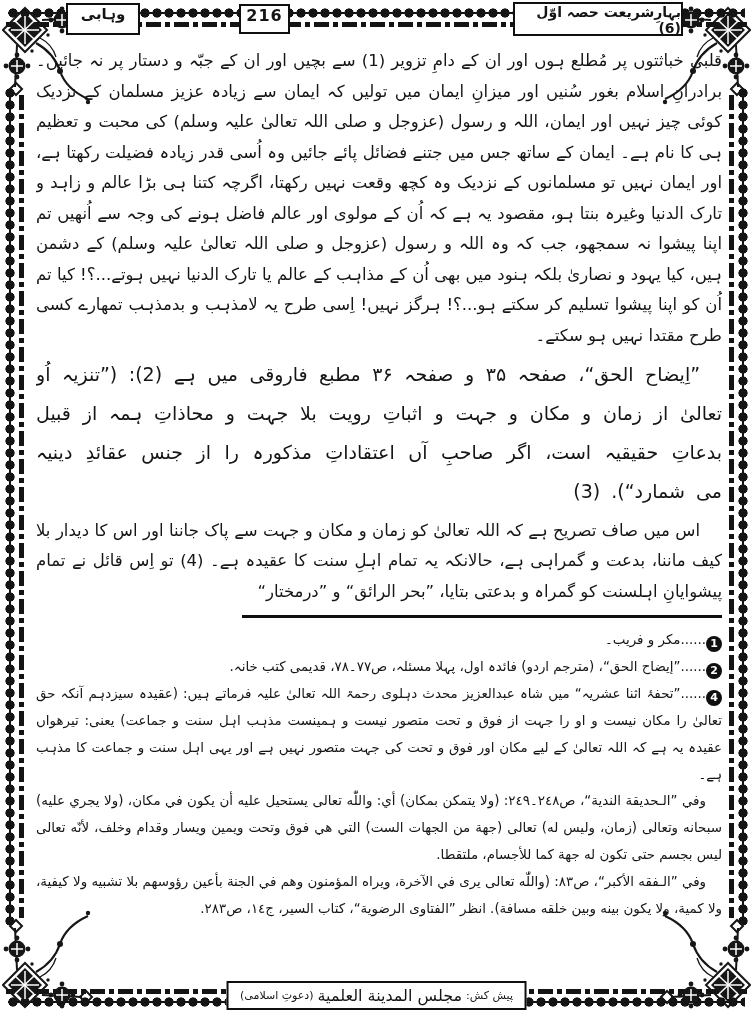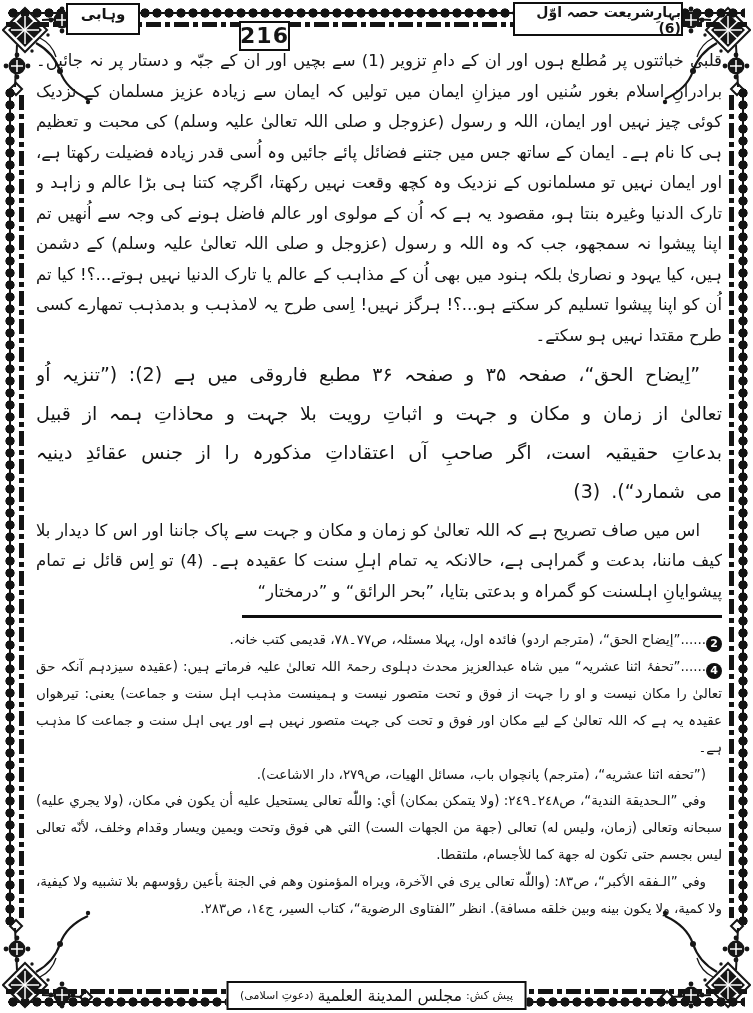--- a/index.html
+++ b/index.html
@@ -29,21 +29,21 @@
   .dashdot-v.right{right:19px;top:95px;bottom:95px;}
   .corner{position:absolute;width:92px;height:106px;z-index:2;}
   .corner.tl{top:5px;left:2px;}
   .corner.tr{top:5px;right:2px;transform:scaleX(-1);}
   .corner.bl{bottom:3px;left:2px;transform:scaleY(-1);}
   .corner.br{bottom:3px;right:2px;transform:scale(-1,-1);}
   
   .hbox{position:absolute;z-index:3;background:#fff;border:2px solid #0f0f0f;
     display:flex;align-items:flex-start;justify-content:center;font-weight:bold;}
   .box-chapter{left:66px;top:3px;width:70px;height:28px;font-size:15px;}
-  .box-page{left:239px;top:4px;width:47px;height:26px;font-size:22px;letter-spacing:1px;direction:ltr;margin-top:17px;}
+  .box-page{left:239px;top:4px;width:47px;height:26px;font-size:16px;letter-spacing:1px;direction:ltr;}
   .box-title{right:70px;top:2px;width:166px;height:30px;font-size:14px;}
   
   .content{position:absolute;top:46px;left:36px;right:31px;bottom:46px;z-index:2;overflow:hidden;direction:rtl;}
   .para{font-size:16.5px;line-height:1.85;text-align:justify;margin:0 0 4px 0;}
   .para-quote{font-size:19px;line-height:2.05;text-align:justify;word-spacing:5px;margin:3px 0 5px 0;text-indent:22px;}
   .para-last{text-indent:22px;margin-bottom:0;}
   .fn-rule{height:3px;background:#0f0f0f;width:70%;margin:8px 0 9px auto;}
   .fn{font-size:13.4px;line-height:2.0;text-align:justify;margin:0;}
   .fn-marker{display:inline-block;width:16px;height:16px;border-radius:50%;background:#0f0f0f;color:#fff;
     font-size:11px;line-height:16px;text-align:center;font-weight:bold;vertical-align:-3px;direction:ltr;}
@@ -134,26 +134,28 @@
   </div>
 
   <div class="content">
     <div class="para">قلبی خباثتوں پر مُطلع ہوں اور ان کے دامِ تزویر (1) سے بچیں اور ان کے جبّہ و دستار پر نہ جائیں۔ برادرانِ اسلام بغور سُنیں اور میزانِ ایمان میں تولیں کہ ایمان سے زیادہ عزیز مسلمان کے نزدیک کوئی چیز نہیں اور ایمان، اللہ و رسول (عزوجل و صلی اللہ تعالیٰ علیہ وسلم) کی محبت و تعظیم ہی کا نام ہے۔ ایمان کے ساتھ جس میں جتنے فضائل پائے جائیں وہ اُسی قدر زیادہ فضیلت رکھتا ہے، اور ایمان نہیں تو مسلمانوں کے نزدیک وہ کچھ وقعت نہیں رکھتا، اگرچہ کتنا ہی بڑا عالم و زاہد و تارک الدنیا وغیرہ بنتا ہو، مقصود یہ ہے کہ اُن کے مولوی اور عالم فاضل ہونے کی وجہ سے اُنھیں تم اپنا پیشوا نہ سمجھو، جب کہ وہ اللہ و رسول (عزوجل و صلی اللہ تعالیٰ علیہ وسلم) کے دشمن ہیں، کیا یہود و نصاریٰ بلکہ ہنود میں بھی اُن کے مذاہب کے عالم یا تارک الدنیا نہیں ہوتے...؟! کیا تم اُن کو اپنا پیشوا تسلیم کر سکتے ہو...؟! ہرگز نہیں! اِسی طرح یہ لامذہب و بدمذہب تمھارے کسی طرح مقتدا نہیں ہو سکتے۔</div>
     <div class="para-quote">”اِیضاح الحق“، صفحہ ۳۵ و صفحہ ۳۶ مطبع فاروقی میں ہے (2): (”تنزیہ اُو تعالیٰ از زمان و مکان و جہت و اثباتِ رویت بلا جہت و محاذاتِ ہمہ از قبیل بدعاتِ حقیقیہ است، اگر صاحبِ آں اعتقاداتِ مذکورہ را از جنس عقائدِ دینیہ می شمارد“). (3)</div>
     <div class="para para-last">اس میں صاف تصریح ہے کہ اللہ تعالیٰ کو زمان و مکان و جہت سے پاک جاننا اور اس کا دیدار بلا کیف ماننا، بدعت و گمراہی ہے، حالانکہ یہ تمام اہلِ سنت کا عقیدہ ہے۔ (4) تو اِس قائل نے تمام پیشوایانِ اہلسنت کو گمراہ و بدعتی بتایا، ”بحر الرائق“ و ”درمختار“</div>
 
     <div class="fn-rule"></div>
 
     <div class="fn">
+      <span class="fn-marker">1</span><span class="fn-leader">......</span><span>مکر و فریب۔</span>
+    </div>
+    <div class="fn">
       <span class="fn-marker">2</span><span class="fn-leader">......</span><span>”إیضاح الحق“، (مترجم اردو) فائدہ اول، پہلا مسئلہ، ص۷۷۔۷۸، قدیمی کتب خانہ.</span>
     </div>
     <div class="fn">
       <span class="fn-marker">4</span><span class="fn-leader">......</span><span>”تحفۂ اثنا عشریہ“ میں شاہ عبدالعزیز محدث دہلوی رحمۃ اللہ تعالیٰ علیہ فرماتے ہیں: (عقیدہ سیزدہم آنکہ حق تعالیٰ را مکان نیست و او را جہت از فوق و تحت متصور نیست و ہمینست مذہب اہل سنت و جماعت) یعنی: تیرھواں عقیدہ یہ ہے کہ اللہ تعالیٰ کے لیے مکان اور فوق و تحت کی جہت متصور نہیں ہے اور یہی اہل سنت و جماعت کا مذہب ہے۔</span>
     </div>
-    <div class="fn ref">(”تحفه اثنا عشریه“، (مترجم) پانچواں باب، مسائل الهیات، ص۲۷۹، دار الاشاعت).</div>
     <div class="fn ref">وفي ”الـحديقة الندية“، ص٢٤٨۔٢٤٩: (ولا يتمكن بمكان) أي: واللّٰه تعالى يستحيل عليه أن يكون في مكان، (ولا يجري عليه) سبحانه وتعالى (زمان، وليس له) تعالى (جهة من الجهات الست) التي هي فوق وتحت ويمين ويسار وقدام وخلف، لأنّه تعالى ليس بجسم حتى تكون له جهة كما للأجسام، ملتقطا.</div>
     <div class="fn ref">وفي ”الـفقه الأكبر“، ص٨٣: (واللّٰه تعالى يرى في الآخرة، ويراه المؤمنون وهم في الجنة بأعين رؤوسهم بلا تشبيه ولا كيفية، ولا كمية، ولا يكون بينه وبين خلقه مسافة).  انظر ”الفتاوى الرضوية“، كتاب السير، ج١٤، ص٢٨٣.</div>
   </div>
 
   <div class="footer-box">
     <span class="footer-label">پیش کش:</span>
     <span class="footer-name">مجلس المدینة العلمیة</span>
     <span class="footer-suffix">(دعوتِ اسلامی)</span>
   </div>
 

